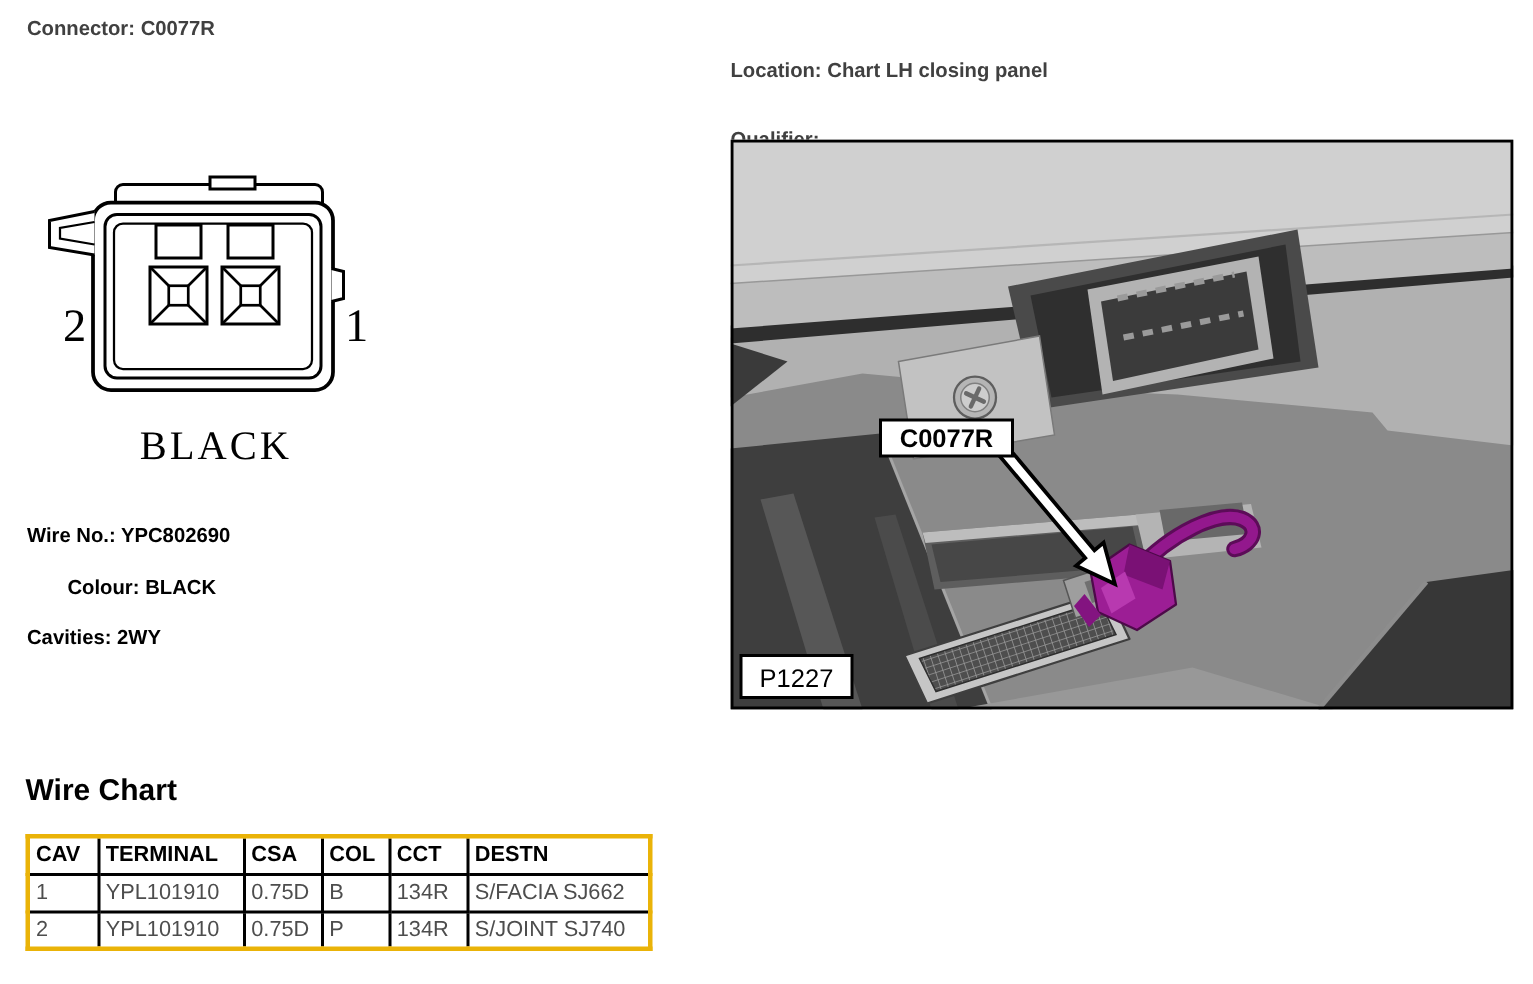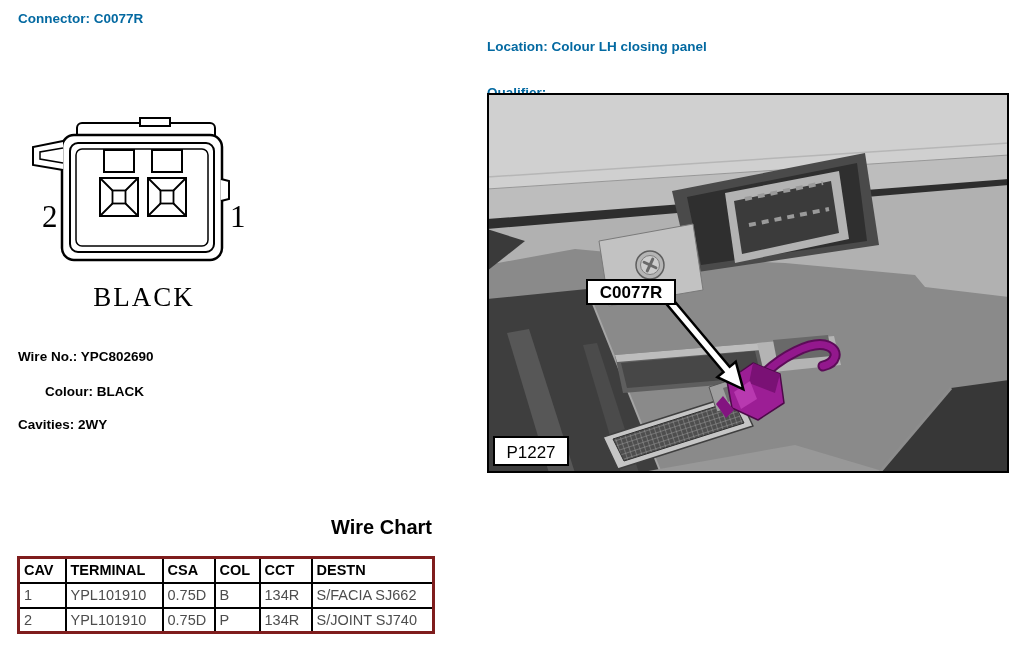--- a/index.html
+++ b/index.html
@@ -1,47 +1,47 @@
 <!DOCTYPE html>
 <html><head>
 <meta charset="utf-8">
 <style>
   * { margin:0; padding:0; box-sizing:border-box; }
   html,body { background:#fff; }
   body { font-family:"Liberation Sans", sans-serif; }
   #page { position:relative; width:1022px; height:656px; background:#fff; overflow:hidden; }
-  .hline { position:absolute; font-weight:bold; font-size:13.5px; color:#0369a1; white-space:nowrap; }
+  .hline { position:absolute; font-weight:bold; font-size:13.5px; color:#404040; white-space:nowrap; }
   .val-green { color:#000000; }
   .detail-line { position:absolute; left:18px; font-weight:bold; font-size:13.5px; white-space:nowrap; }
   #connector-figure { position:absolute; left:30px; top:115px; }
   #photo-wrap { position:absolute; left:487px; top:93px; width:522px; height:380px; }
-  #wire-chart-title { position:absolute; left:17px; top:516px; width:415px; text-align:right;
+  #wire-chart-title { position:absolute; left:17px; top:516px; width:415px; text-align:left;
                       font-size:20px; font-weight:bold; color:#000; }
-  #wire-table { position:absolute; left:17px; top:556px; border-collapse:collapse; border:3px solid #7f1d1d;
+  #wire-table { position:absolute; left:17px; top:556px; border-collapse:collapse; border:3px solid #eab308;
                 table-layout:fixed; }
   #wire-table th, #wire-table td { border:2px solid #000; font-size:14.5px; padding:1px 4px;
                 height:25px; text-align:left; white-space:nowrap; overflow:hidden; }
   #wire-table th { font-weight:bold; color:#000; }
   #wire-table td { font-weight:normal; color:#4d4d4d; }
   svg text { font-family:"Liberation Sans", sans-serif; }
   svg text.serif { font-family:"Liberation Serif", serif; }
 </style>
 </head>
 <body>
 
 <div id="page">
 
   <div class="hline" style="left:18px; top:11px;">
     <span>Connector:</span>
     <span>C0077R</span>
   </div>
 
   <div class="hline" style="left:487px; top:39px;">
     <span>Location:</span>
-    <span>Colour LH closing panel</span>
+    <span>Chart LH closing panel</span>
   </div>
   <div class="hline" style="left:487px; top:85px;">
     <span>Qualifier:</span>
     <span></span>
   </div>
 
   <svg id="connector-figure" width="230" height="195" viewBox="0 0 230 195">
     <g fill="#ffffff" stroke="#000000" stroke-width="2">
 
       <rect x="47" y="8" width="138" height="20" rx="5"></rect>

